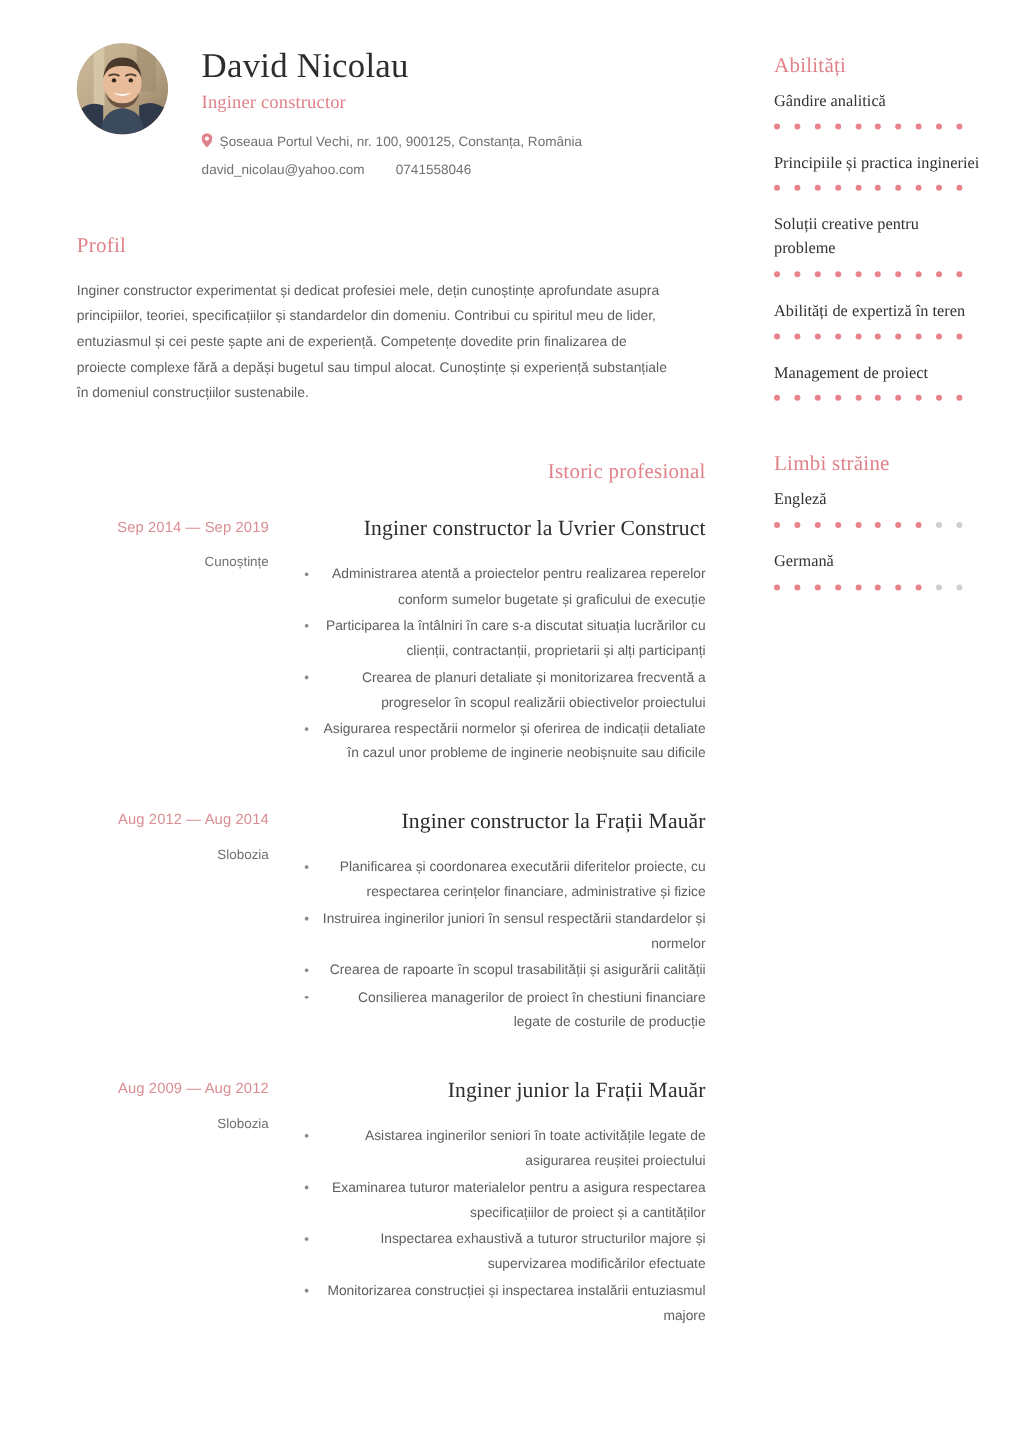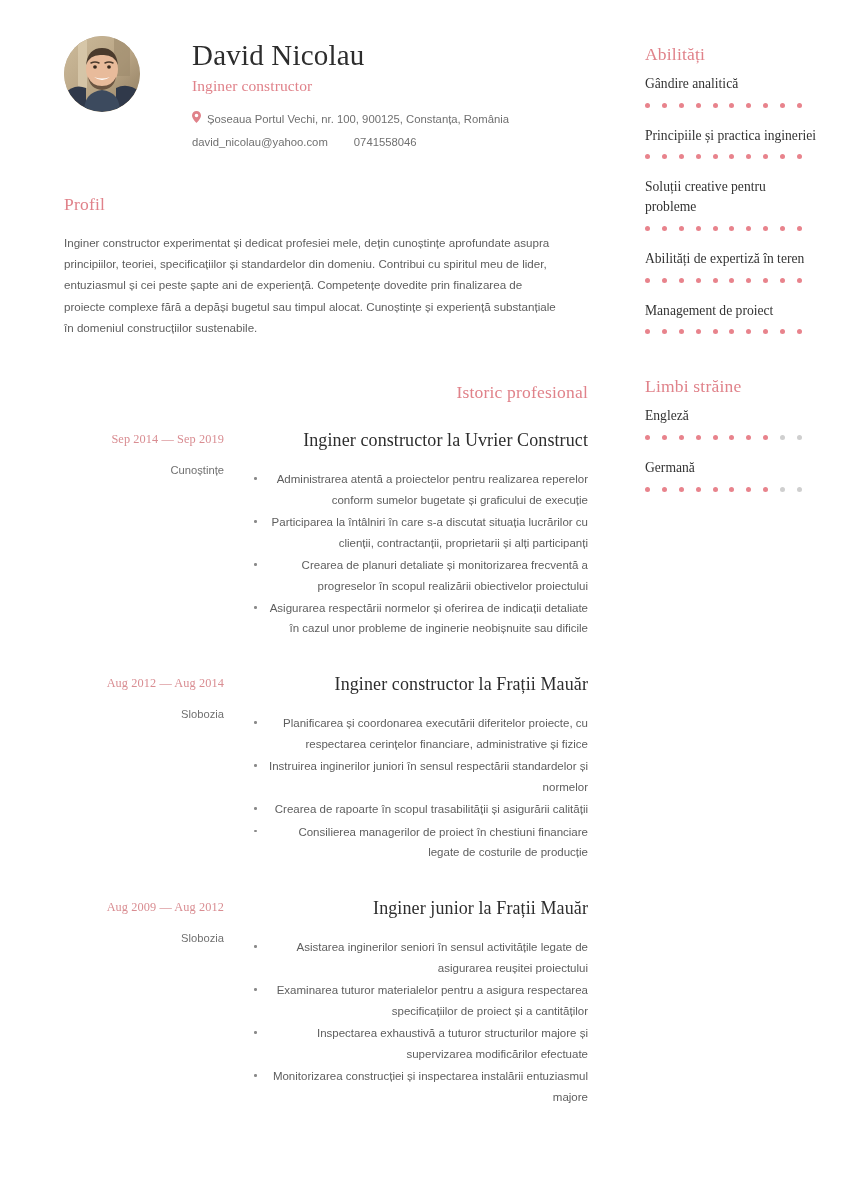--- a/index.html
+++ b/index.html
@@ -30,21 +30,20 @@
     left: 64px;
     top: 0;
     width: 524px;
   }
 
   
   .header {
     display: flex;
     align-items: flex-start;
     padding-top: 36px;
-    gap: 24px;
   }
 
   .avatar {
     width: 76px;
     height: 76px;
     border-radius: 50%;
     flex: 0 0 76px;
     overflow: hidden;
     position: relative;
     background: #b9a98e;
@@ -126,21 +125,21 @@
     margin-top: 32px;
   }
   .job:first-of-type { margin-top: 26px; }
 
   .job-meta {
     flex: 0 0 160px;
     padding-top: 3px;
   }
 
   .job-dates {
-    font-family: Liberation Serif, serif;
+    font-family: Liberation Sans, sans-serif;
     font-size: 12.3px;
     color: #d98d92;
     letter-spacing: 0.1px;
   }
 
   .job-location {
     margin-top: 17px;
     font-size: 11.2px;
     color: #707070;
   }
@@ -329,21 +328,21 @@
             </div>
           </div>
           <div class="job">
             <div class="job-meta">
               <div class="job-dates">Aug 2009 — Aug 2012</div>
               <div class="job-location">Slobozia</div>
             </div>
             <div class="job-body">
               <div class="job-title">Inginer junior la Frații Mauăr</div>
               <ul class="job-bullets">
-                <li>Asistarea inginerilor seniori în sensul activitățile legate de asigurarea reușitei proiectului</li>
+                <li>Asistarea inginerilor seniori în toate activitățile legate de asigurarea reușitei proiectului</li>
                 <li>Examinarea tuturor materialelor pentru a asigura respectarea specificațiilor de proiect și a cantităților</li>
                 <li>Inspectarea exhaustivă a tuturor structurilor majore și supervizarea modificărilor efectuate</li>
                 <li>Monitorizarea construcției și inspectarea instalării entuziasmul majore</li>
               </ul>
             </div>
           </div>
         </div>
     </div>
 
   </div>

